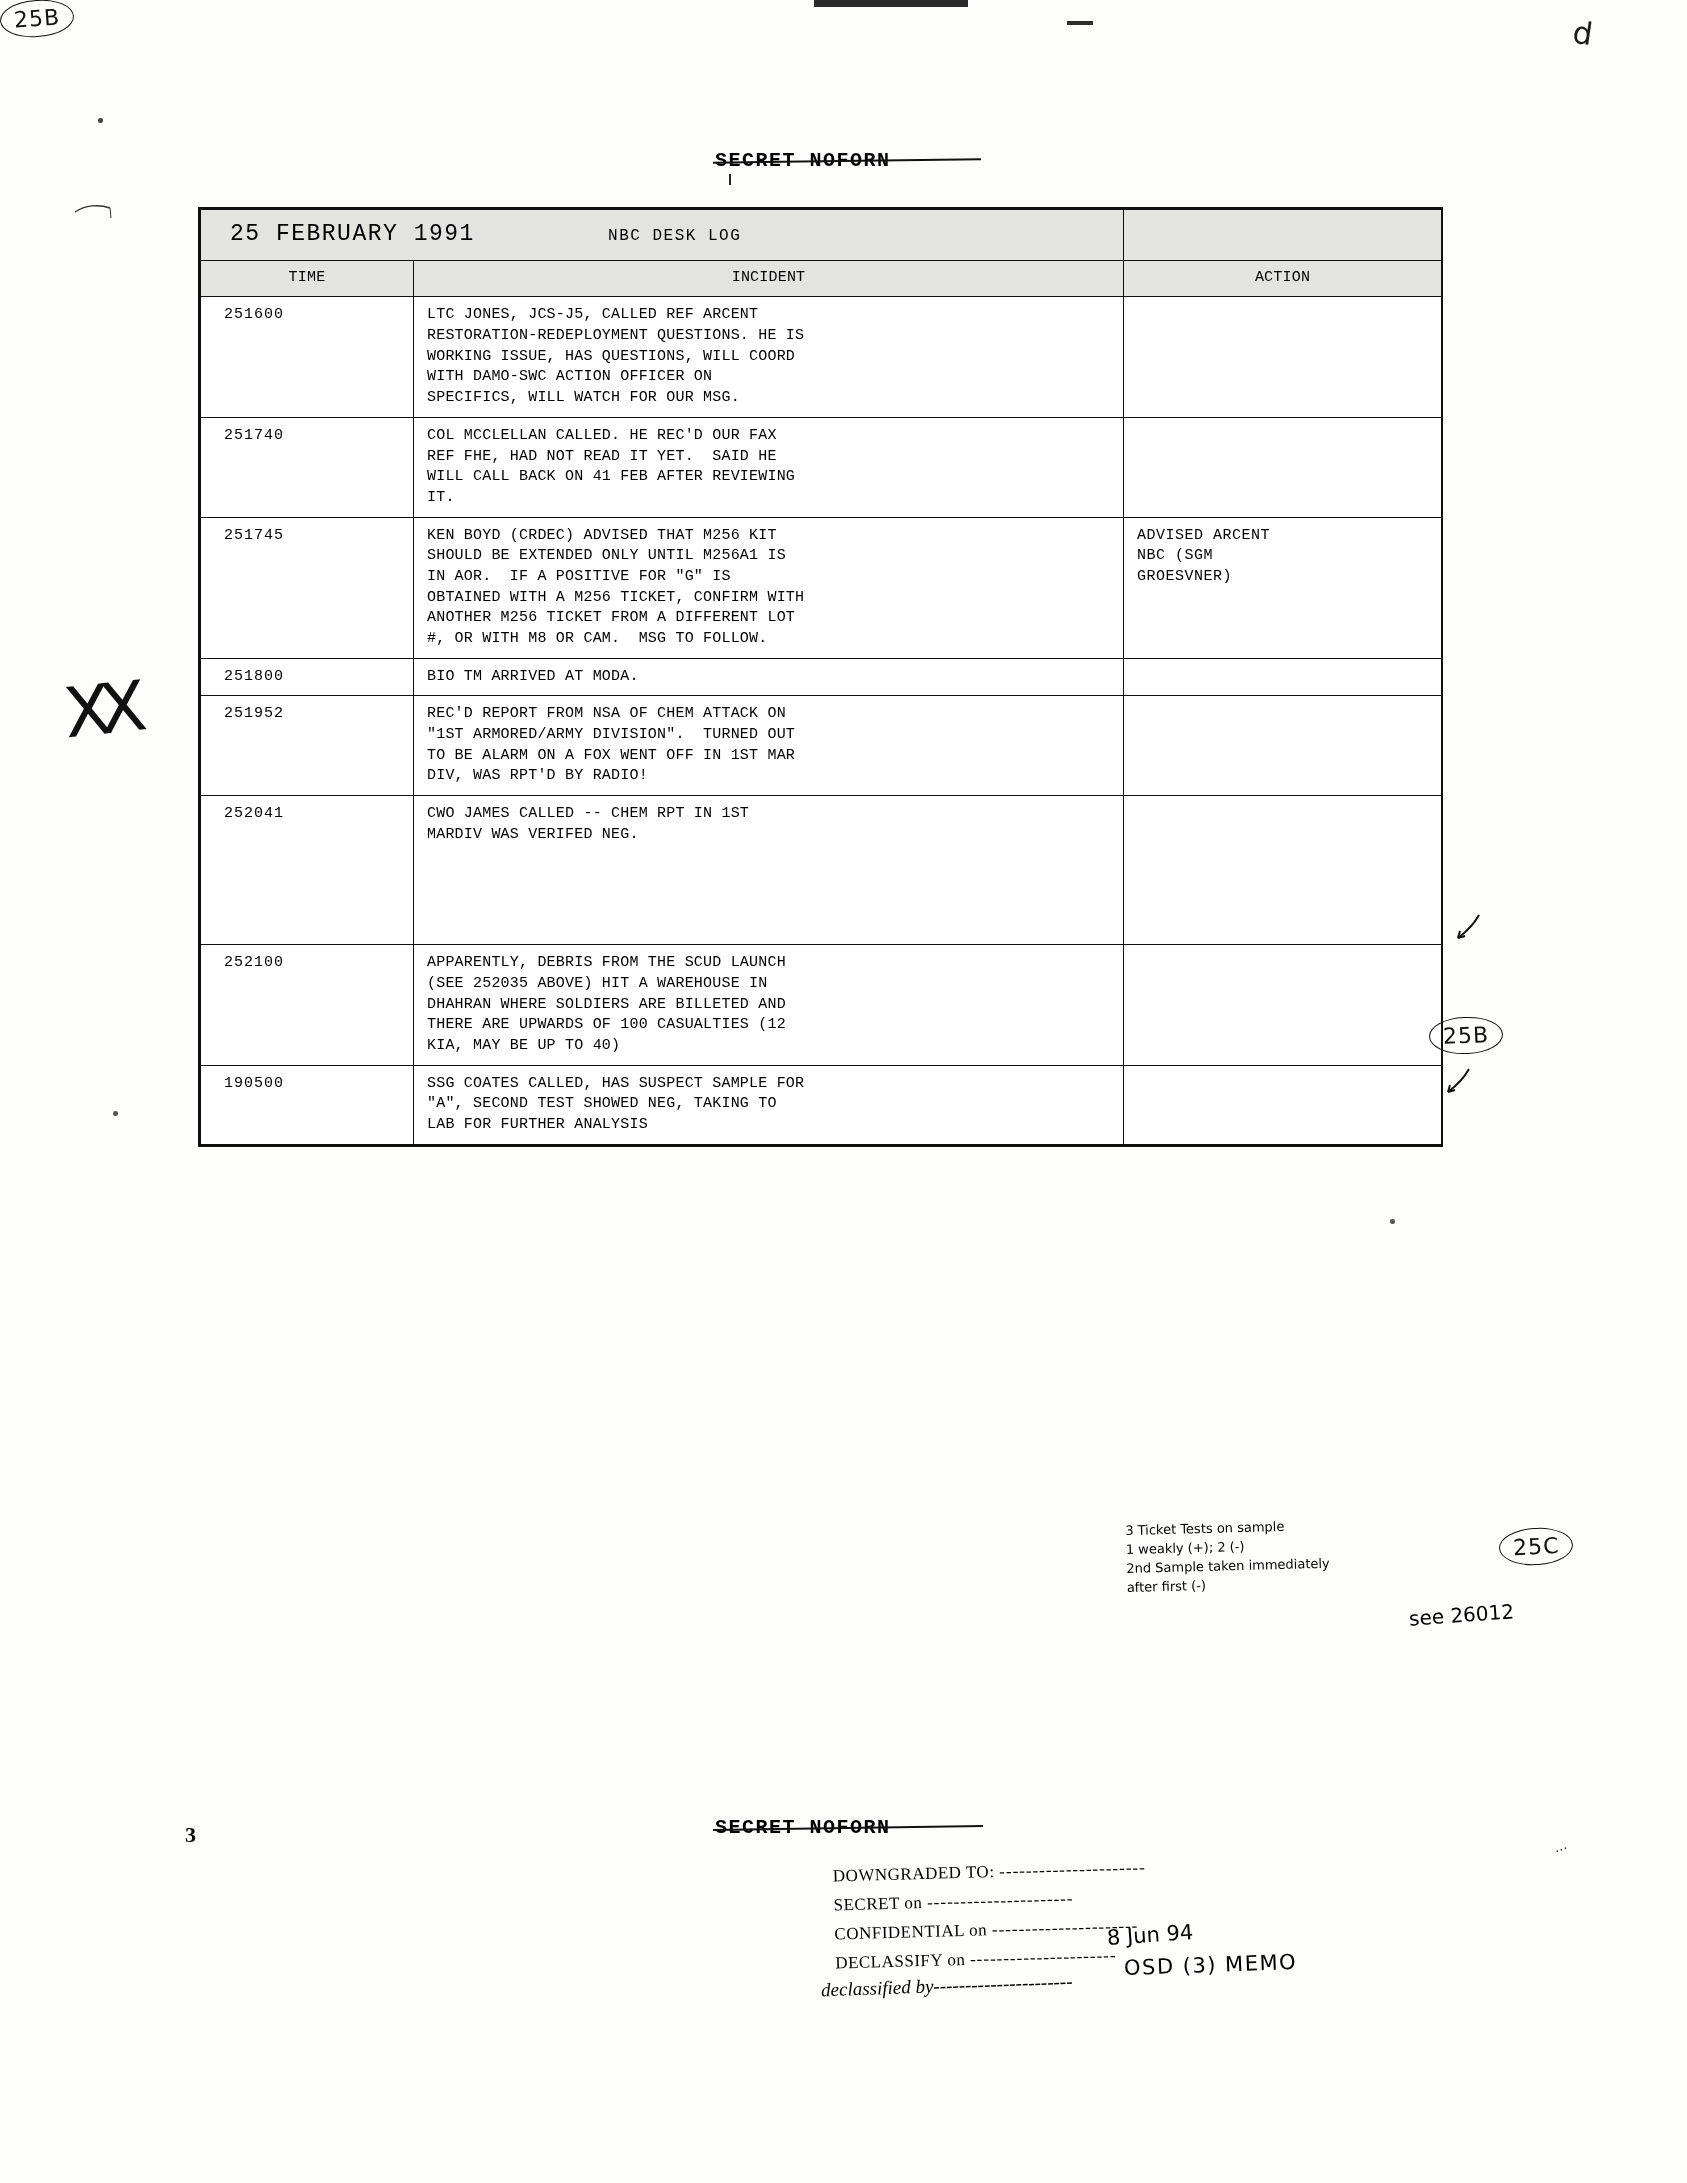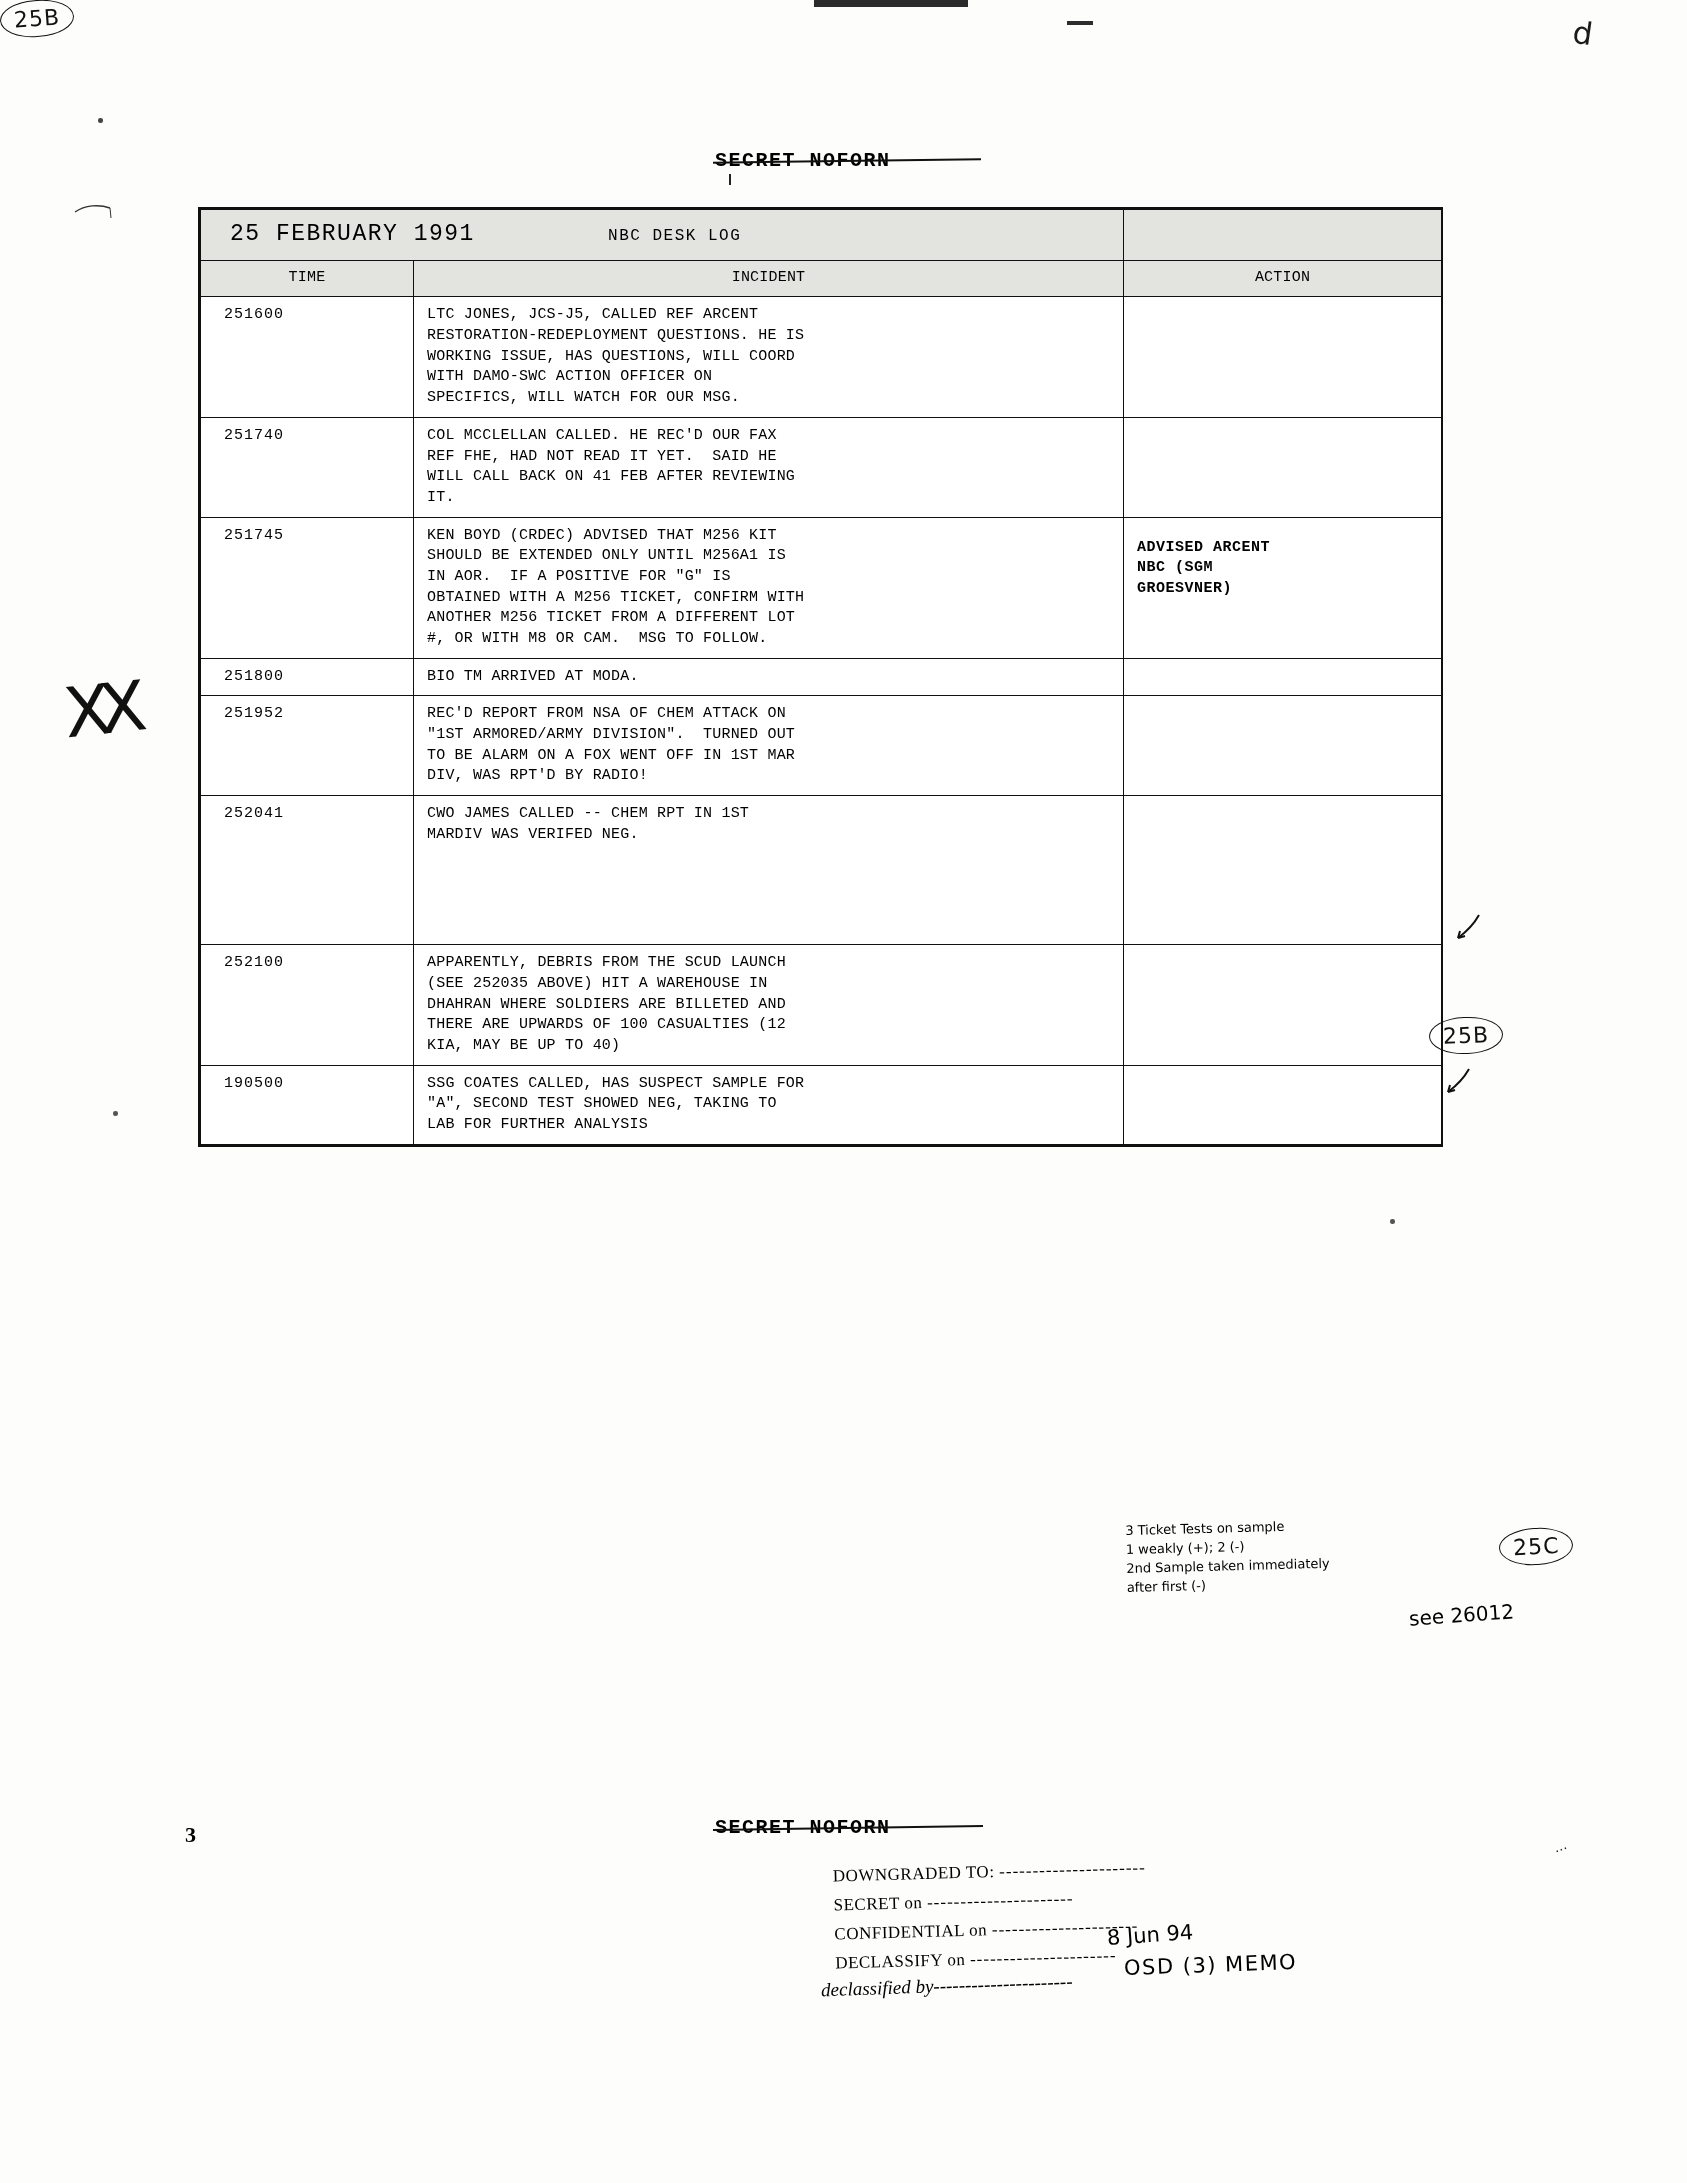--- a/index.html
+++ b/index.html
@@ -157,21 +157,21 @@
   .c-inc  { width: 710px; }
   .c-act  { width: 318px; }
 
   td.time-cell {
     font-size: 15px;
     letter-spacing: 1px;
     padding-top: 8px;
     padding-left: 23px;
   }
   td.inc-cell { padding-left: 13px; padding-top: 8px; }
-  td.act-cell { padding-left: 13px; padding-top: 20px; font-weight: bold; letter-spacing: 0.5px; }
+  td.act-cell { padding-left: 13px; padding-top: 8px; font-weight: normal; letter-spacing: 0.5px; }
   .tall-b { height: 149px; }
 
   
   .page-num {
     position: absolute;
     left: 185px; top: 1822px;
     font-family: "Liberation Serif", serif;
     font-size: 22px;
     font-weight: bold;
   }

